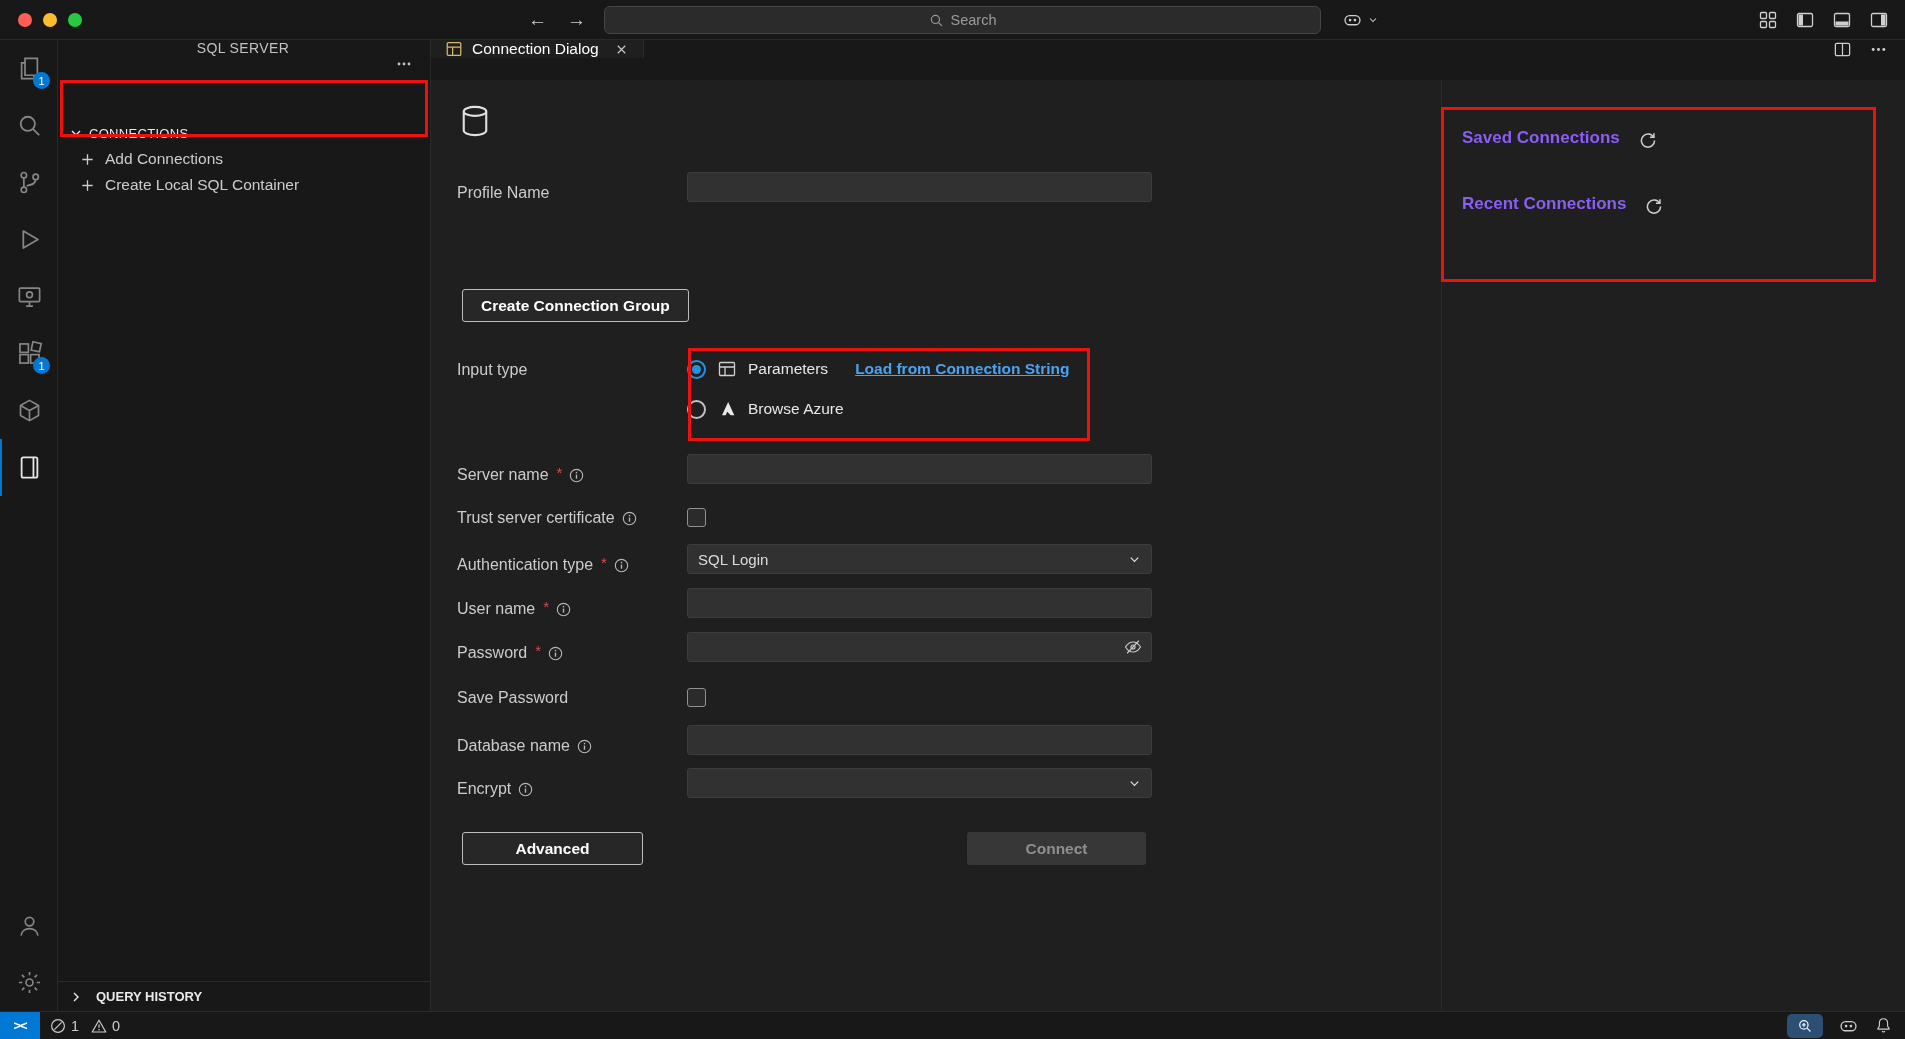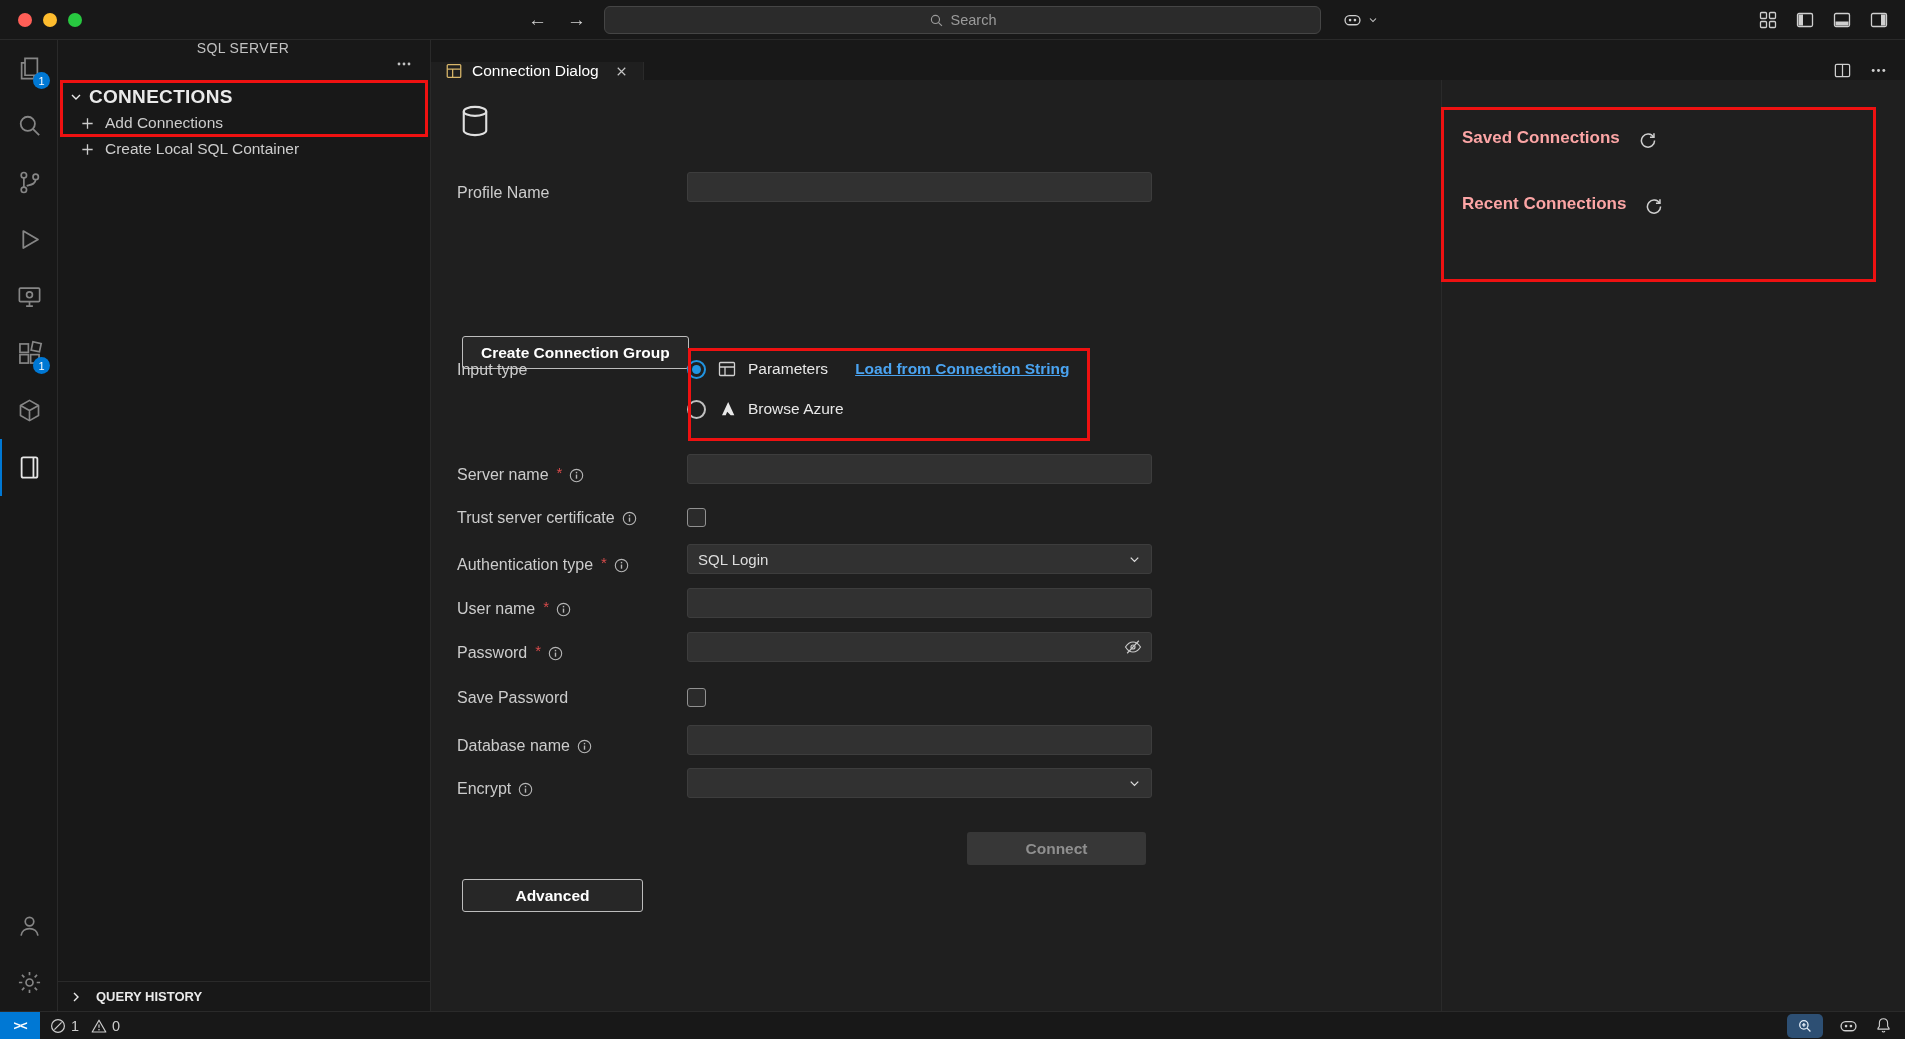--- a/index.html
+++ b/index.html
@@ -33,28 +33,28 @@
   .ab-item { height:57px; display:flex; align-items:center; justify-content:center; color:#868686; position:relative; border-left:2px solid transparent; cursor:pointer; }
   .ab-item.active { color:#e7e7e7; border-left-color:#0078d4; }
   .ab-badge { position:absolute; right:7px; bottom:8px; background:#0078d4; color:#fff; font-size:11px; min-width:17px; height:17px;
               border-radius:9px; display:flex; align-items:center; justify-content:center; padding:0 3px; }
   .ab-spacer { flex:1; }
 
   
   .sidebar { width:373px; background:#181818; border-right:1px solid #2a2a2a; position:relative; }
   .sb-header { height:44px; display:flex; align-items:center; padding:0 18px 0 16px; font-size:14px; color:#c2c2c2; letter-spacing:.4px;flex-direction:column; }
   .sb-more { margin-left:auto; color:#c2c2c2; }
-  .sb-section { height:26px; display:flex; align-items:center; gap:5px; padding-left:10px; font-size:19px; font-weight:700; color:#eaeaea; letter-spacing:.3px; cursor:pointer; }
+  .sb-section { height:26px; display:flex; align-items:center; gap:5px; padding-left:10px; font-size:13px; font-weight:400; color:#eaeaea; letter-spacing:.3px; cursor:pointer;margin-top:36px; }
   .sb-item { height:26px; display:flex; align-items:center; gap:10px; padding-left:22px; font-size:15.5px; color:#cccccc; cursor:pointer; }
   .sb-bottom { position:absolute; bottom:0; left:0; right:0; height:30px; border-top:1px solid #2a2a2a; display:flex; align-items:center; gap:12px;
                padding-left:10px; font-size:13px; font-weight:700; color:#eaeaea; cursor:pointer; }
 
   
   .editor { flex:1; position:relative; background:#1f1f1f; }
-  .tabbar { height:40px; background:#181818; display:flex; align-items:flex-end; }
+  .tabbar { height:40px; background:#181818; display:flex; align-items:flex-start; }
   .tab { display:flex; align-items:center; gap:9px; padding:0 14px; background:#1f1f1f; border-right:1px solid #2a2a2a; color:#ffffff; font-size:15.5px; cursor:pointer; }
   .tab-close { color:#c5c5c5; margin-left:6px; }
   .tab-actions { margin-left:auto; display:flex; align-items:center; gap:18px; padding-right:18px; color:#cfcfcf; }
 
   .editor-body { position:absolute; top:40px; left:0; right:0; bottom:0; }
 
   .heading { position:absolute; top:22px; left:26px; display:flex; align-items:center; gap:16px; }
   .heading-text { font-size:27px; font-weight:600; color:#e6e6e6; }
 
   .row { position:absolute; left:26px; display:flex; align-items:flex-end; height:21px; }
@@ -73,28 +73,28 @@
   .checkbox { width:19px; height:19px; background:#2b2b2b; border:1px solid #919191; border-radius:3px; cursor:pointer; }
 
   .radio { width:19px; height:19px; border-radius:50%; border:2px solid #c0c0c0; position:relative; flex:none; cursor:pointer; }
   .radio.sel { border-color:#2194e0; }
   .radio.sel::after { content:''; position:absolute; inset:3px; border-radius:50%; background:#2194e0; }
   .radio-row { display:flex; align-items:center; gap:11px; }
   .radio-label { font-size:15.5px; color:#e8e8e8; }
   .link { color:#4aa3f0; text-decoration:underline; font-size:15.5px; font-weight:600; margin-left:16px; cursor:pointer; }
 
   .btn-secondary { height:33px; background:#272727; border:1px solid #bdbdbd; border-radius:3px; color:#ffffff; font-weight:700; font-size:15.5px;
-                   font-family:"Liberation Sans",sans-serif; padding:0 18px; cursor:pointer;margin-top:47px; }
+                   font-family:"Liberation Sans",sans-serif; padding:0 18px; cursor:pointer; }
   .btn-disabled { position:absolute; height:33px; width:179px; background:#373737; border:none; border-radius:3px; color:#8f8f8f; font-weight:700;
                   font-size:15.5px; font-family:"Liberation Sans",sans-serif; }
 
   
   .right-panel { position:absolute; top:0; left:1010px; right:0; bottom:0; border-left:1px solid #2a2a2a; }
   .rp-row { position:absolute; left:20px; display:flex; align-items:center; gap:18px; }
-  .rp-label { font-size:17px; font-weight:700; color:#fca5a5; }
+  .rp-label { font-size:17px; font-weight:700; color:#8b5cf6; }
   .rp-refresh { color:#cfcfcf; cursor:pointer; }
 
   
   .statusbar { position:absolute; left:0; right:0; bottom:0; height:28px; background:#181818; border-top:1px solid #2a2a2a;
                display:flex; align-items:center; font-size:14.5px; color:#cccccc; z-index:5; }
   .remote { width:40px; height:100%; background:#0078d4; color:#ffffff; display:flex; align-items:center; justify-content:center;
             font-weight:700; font-size:13px; letter-spacing:-1px; cursor:pointer; }
   .problems { display:flex; align-items:center; gap:5px; margin-left:10px; cursor:pointer; }
   .problems .num { margin-right:7px; }
   .sb-right { margin-left:auto; display:flex; align-items:center; gap:15px; margin-right:12px; }

